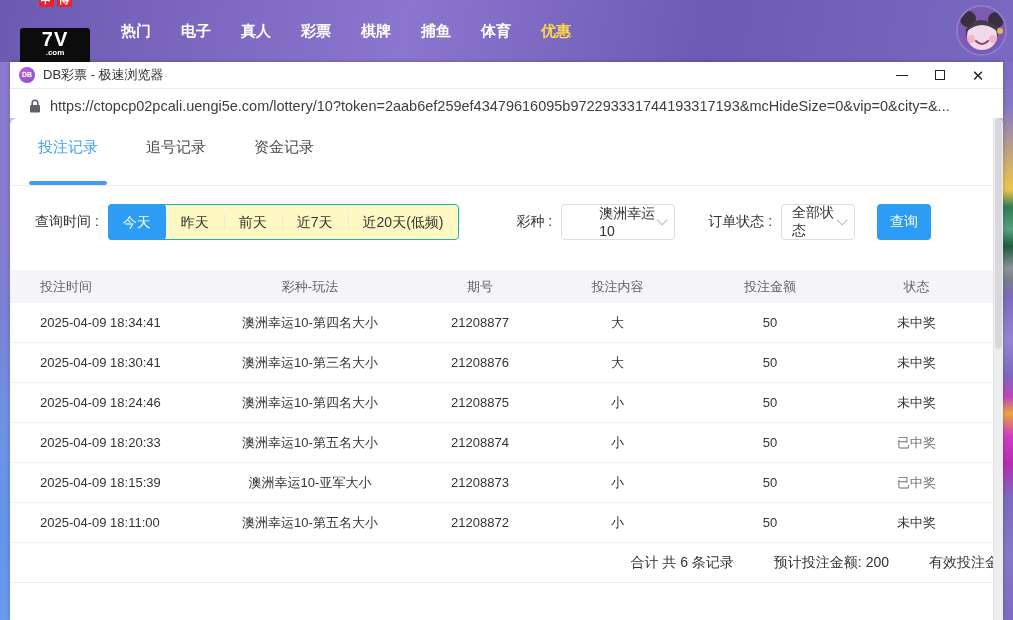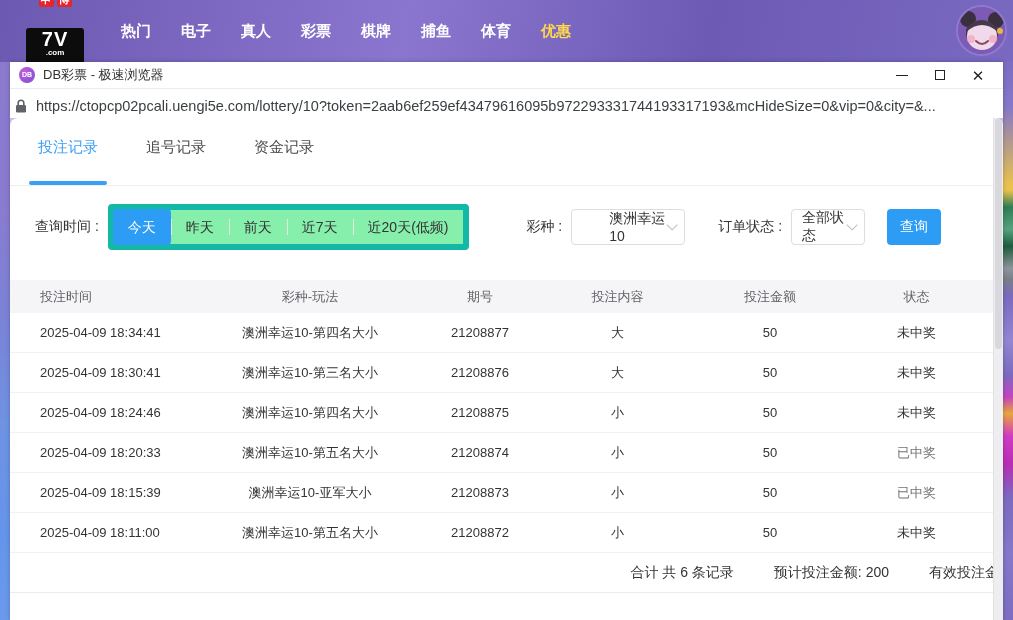--- a/index.html
+++ b/index.html
@@ -8,21 +8,21 @@
 
   
   .topnav{
     position:absolute; left:0; top:0; width:1013px; height:62px;
     background:linear-gradient(100deg,#6c59b2 0%,#8b76cf 40%,#6c5ab4 70%,#7a69c1 100%);
     display:flex; align-items:center;
   }
   .logo{ margin-left:28px; width:54px; display:flex; flex-direction:column; align-items:center; cursor:pointer; }
   .logo-row{ display:flex; gap:3px; margin-bottom:1px; }
   .logo-sq{ width:15px; height:15px; background:#e7242c; border-radius:2px; color:#fff; font-size:11px; line-height:15px; text-align:center; font-weight:bold; }
-  .logo-box{ background:#0c0c0c; border-radius:3px; width:58px; padding:1px 0 14px; text-align:center;margin-top:20px; }
+  .logo-box{ background:#0c0c0c; border-radius:3px; width:70px; padding:1px 0 14px; text-align:center;margin-top:20px; }
   .logo-brand{ color:#fff; font-weight:bold; font-size:20px; line-height:20px; letter-spacing:1px; display:block; }
   .logo-tld{ color:#fff; font-weight:bold; font-size:8px; line-height:8px; display:block; }
   .nav-menu{ display:flex; margin-left:24px; }
   .nav-item{ color:#fff; font-size:15px; font-weight:bold; padding:10px 15px; cursor:pointer; }
   .nav-item.hl span{ color:#ffd84a; }
   .avatar{ position:absolute; right:6px; top:5px; width:51px; height:51px; border-radius:50%; overflow:hidden; cursor:pointer; border:2px solid #8d7bd0; background:#7d5bb5; }
 
   
   .left-strip{
     position:absolute; left:0; top:62px; width:10px; height:558px;
@@ -40,38 +40,38 @@
   .bwindow{ position:absolute; left:10px; top:62px; width:993px; height:558px; background:#fff; box-shadow:0 0 4px rgba(0,0,0,.25); }
   .titlebar{ position:absolute; left:0; top:0; right:0; height:26px; background:#fff; display:flex; align-items:center; padding-left:9px; }
   .favicon{ width:16px; height:16px; border-radius:50%; background:radial-gradient(circle at 30% 30%,#c35ddb,#7a4fd0); color:#fff; font-size:7px; font-weight:bold; text-align:center; line-height:16px; flex:0 0 16px; }
   .wtitle{ font-size:13px; color:#333; margin-left:8px; white-space:nowrap; }
   .wcontrols{ position:absolute; right:6px; top:0; height:26px; display:flex; }
   .wbtn{ width:38px; height:26px; display:flex; align-items:center; justify-content:center; cursor:pointer; color:#222; }
   .min-glyph{ width:12px; height:0; border-top:1.5px solid #222; display:block; }
   .max-glyph{ width:10px; height:10px; border:1.5px solid #222; display:block; }
   .cls-glyph{ font-size:15px; line-height:15px; color:#222; }
 
-  .urlbar{ position:absolute; left:0; top:26px; right:0; height:35px; background:#fff; border-top:1px solid #ececec; border-bottom:1px solid #d7d7d7; display:flex; align-items:center; padding-left:5px; }
+  .urlbar{ position:absolute; left:0; top:26px; right:0; height:35px; background:#fff; border-top:1px solid #ececec; border-bottom:1px solid #d7d7d7; display:flex; align-items:center; padding-left:19px; }
   .lock{ flex:0 0 12px; margin-right:9px; }
   .url-text{ font-size:14.5px; color:#3c4043; white-space:nowrap; overflow:hidden; }
 
   
   .pagebg{ position:absolute; left:0; top:56px; right:0; bottom:0; background:#c9c0e6; }
   .panel{ position:absolute; left:0; top:0; right:0; bottom:0; background:#fff; border-radius:8px 8px 0 0; overflow:hidden; }
   .scrollbar{ position:absolute; right:0; top:0; bottom:0; width:10px; background:#eeeef1; border-left:1px solid #e2e2e5; }
   .scroll-thumb{ position:absolute; left:1px; right:1px; top:0; height:46%; background:#d9d9dd; border-radius:4px; }
 
   .tabsbar{ padding:20px 0 0 28px; border-bottom:1px solid #efefef; }
   .tab{ display:inline-block; margin-right:48px; padding-bottom:28px; font-size:15px; color:#4a4a4a; cursor:pointer; position:relative; }
   .tab.active{ color:#3a9ff5; }
   .tab.active::after{ content:""; position:absolute; left:-9px; right:-9px; bottom:0; height:4px; border-radius:3px; background:#3a9ff5; }
 
   .filters{ margin:18px 0 0 25px; display:flex; align-items:center; font-size:14px; color:#333; }
   .flabel{ margin-right:9px; white-space:nowrap; }
-  .btn-group{ display:flex; border:6px solid #14b8a6; border-radius:4px; background:#86efac;text-align:right; }
+  .btn-group{ display:flex; border:1px solid #14b8a6; border-radius:4px; background:#fef9c3;text-align:right; }
   .tbtn{ padding:0 15px; line-height:34px; font-size:14px; color:#333; cursor:pointer; position:relative; white-space:nowrap; }
   .tbtn + .tbtn::before{ content:""; position:absolute; left:0; top:9px; bottom:9px; width:1px; background:#e8e8e8; }
   .tbtn.active{ background:#2d9cf4; color:#fff; border-radius:4px; margin:-1px 0 -1px -1px; line-height:36px; }
   .tbtn.active::before{ display:none; }
   .sel{ height:36px; border:1px solid #ddd; border-radius:4px; display:flex; align-items:center; justify-content:space-between; padding:0 10px; cursor:pointer; background:#fff; }
   .sel-lottery{ width:114px; margin-right:0;padding-left:37px; }
   .sel-status{ width:74px; }
   .chev{ width:8px; height:8px; border-right:1.5px solid #bfbfbf; border-bottom:1.5px solid #bfbfbf; transform:rotate(45deg) translateY(-3px); flex:0 0 8px; }
   .ml55{ margin-left:57px; } .ml32{ margin-left:33px; }
   .search-btn{ margin-left:22px; width:54px; height:36px; background:#2d9cf4; border:none; border-radius:4px; color:#fff; font-size:14px; cursor:pointer; font-family:inherit; }

